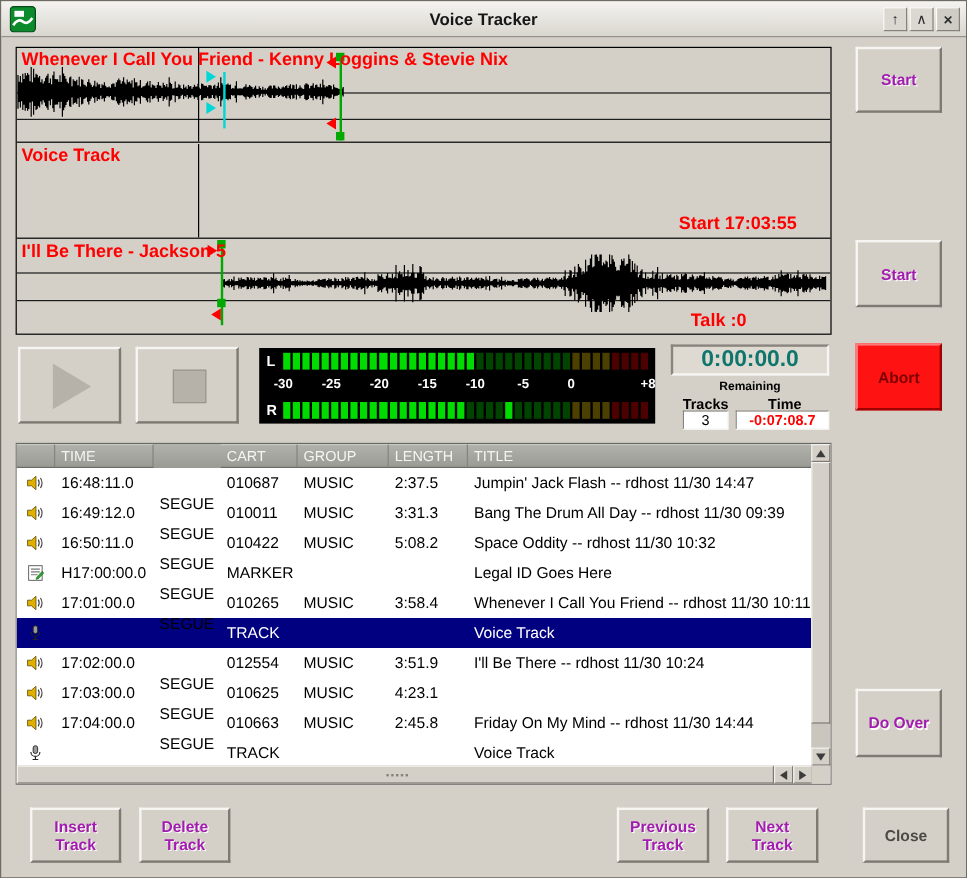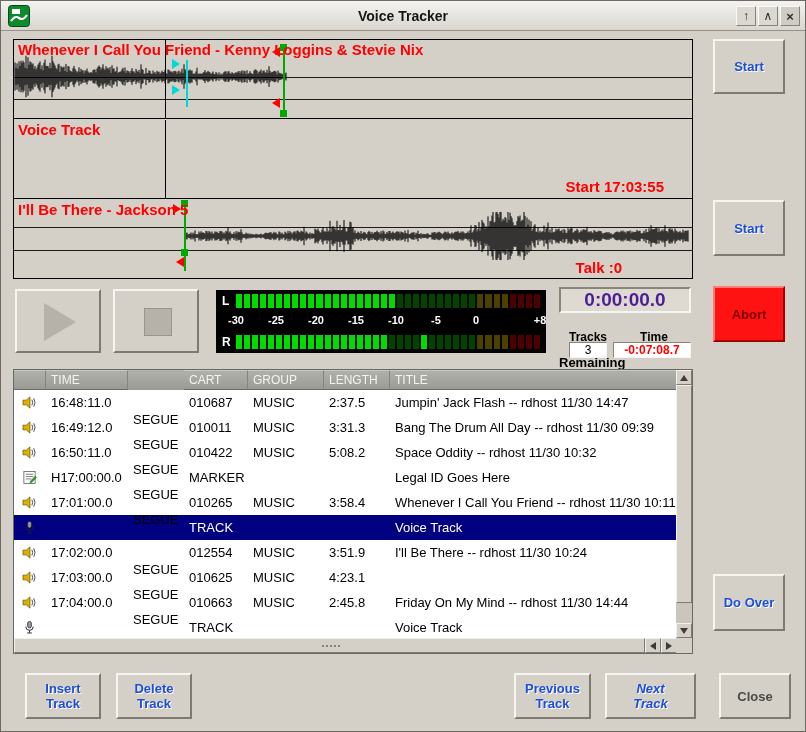--- a/index.html
+++ b/index.html
@@ -50,22 +50,22 @@
   .mrow{position:absolute;left:4px;right:4px;height:14px;}
   #rowL{top:4px;} #rowR{bottom:4px;}
   .mlabel{position:absolute;left:2px;top:0;color:#fff;font-size:12px;font-weight:bold;line-height:14px;}
   .segs{position:absolute;left:16px;right:2px;top:0;bottom:0;display:flex;gap:2px;}
   .seg{flex:1;}
   .mscale{position:absolute;left:20px;right:6px;top:22px;height:16px;color:#fff;font-size:11px;font-weight:bold;}
   .mscale span{position:absolute;transform:translateX(-50%);line-height:16px;}
 
   .timebox{position:absolute;left:558px;top:286px;width:132px;height:26px;background:#dedad2;
            border:2px solid;border-color:#89857d #f6f5f2 #f6f5f2 #89857d;
-           font-size:19px;font-weight:bold;text-align:center;line-height:22px;color:#4c1d95;}
-  .remaining-label{position:absolute;left:558px;top:316px;width:132px;font-size:13px;font-weight:bold;color:#000;margin-top:38px;}
+           font-size:19px;font-weight:bold;text-align:center;line-height:22px;color:#0f766e;}
+  .remaining-label{position:absolute;left:558px;top:316px;width:132px;text-align:center;font-size:10px;font-weight:bold;color:#000;}
   .rem-sub{position:absolute;font-size:12px;font-weight:bold;color:#000;text-align:center;}
   #remTracksLbl{left:562px;top:329px;width:50px;}
   #remTimeLbl{left:616px;top:329px;width:74px;}
   .rem-box{position:absolute;top:341px;height:16px;background:#fff;
            border:1px solid;border-color:#89857d #f6f5f2 #f6f5f2 #89857d;
            font-size:12px;line-height:14px;text-align:center;}
   #remTracksVal{left:568px;width:38px;color:#000;}
   #remTimeVal{left:612px;width:78px;color:#ff0000;font-weight:bold;}
 
   
@@ -91,32 +91,32 @@
   .gl-down{width:0;height:0;border-left:4px solid transparent;border-right:4px solid transparent;border-top:6px solid #3c3c3c;}
   .gl-left{width:0;height:0;border-top:4px solid transparent;border-bottom:4px solid transparent;border-right:6px solid #3c3c3c;}
   .gl-right{width:0;height:0;border-top:4px solid transparent;border-bottom:4px solid transparent;border-left:6px solid #3c3c3c;}
   .grip{position:absolute;left:50%;top:6px;width:2px;height:2px;background:#87837b;
         box-shadow:4px 0 #87837b,8px 0 #87837b,-4px 0 #87837b,-8px 0 #87837b;}
 
   
   .pbtn{position:absolute;background:#d4d0c8;border:2px solid;border-color:#f6f5f2 #7e7a72 #7e7a72 #f6f5f2;
         display:flex;align-items:center;justify-content:center;text-align:center;
         font-size:13px;font-weight:bold;white-space:pre-line;color:#2e2e2e;}
-  .pbtn.disabled{color:#1d4ed8;text-shadow:1px 1px 0 #ffffff;}
+  .pbtn.disabled{color:#a21caf;text-shadow:1px 1px 0 #ffffff;}
   .sidecol{left:712px;width:72px;}
   #btnStart1{top:38px;height:55px;} #btnRecord{top:124px;height:57px;}
   #btnStart2{top:199px;height:56px;} #btnAbort{top:285px;height:56px;}
   #btnHitPost{top:394px;height:57px;} #btnDoOver{top:573px;height:57px;}
   #btnRecord{background:#f0f0ee;border:3px solid #ff0000;color:#ff0000;
              box-shadow:inset 1px 1px 0 #ffffff,inset -1px -1px 0 #a8a49c;}
   #btnAbort{background:#ff1212;border:2px solid;border-color:#ff7a7a #9c0000 #9c0000 #ff7a7a;color:#7c0000;}
   #btnInsert{left:24px;top:672px;width:76px;height:46px;}
   #btnDelete{left:115px;top:672px;width:76px;height:46px;}
   #btnPrev{left:513px;top:672px;width:77px;height:46px;}
-  #btnNext{left:604px;top:672px;width:91px;height:46px;font-style:italic;}
+  #btnNext{left:604px;top:672px;width:77px;height:46px;}
   #btnClose{left:718px;top:672px;width:72px;height:46px;color:#4a4a46;}
 </style>
 </head>
 <body>
 
 <div class="window">
 
   <div class="titlebar">
     <div class="app-icon">
       <svg width="22" height="22" viewBox="0 0 22 22">

